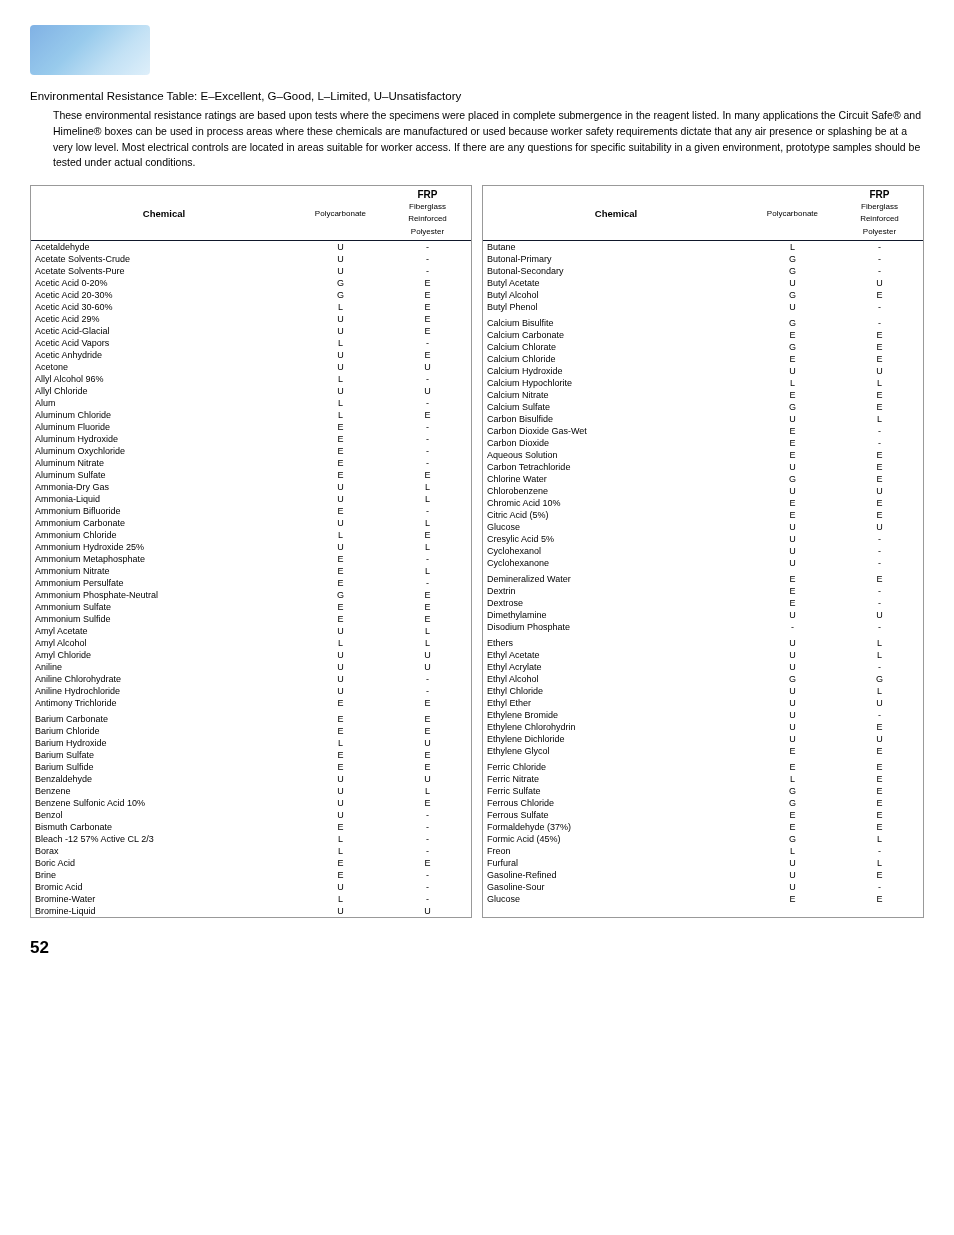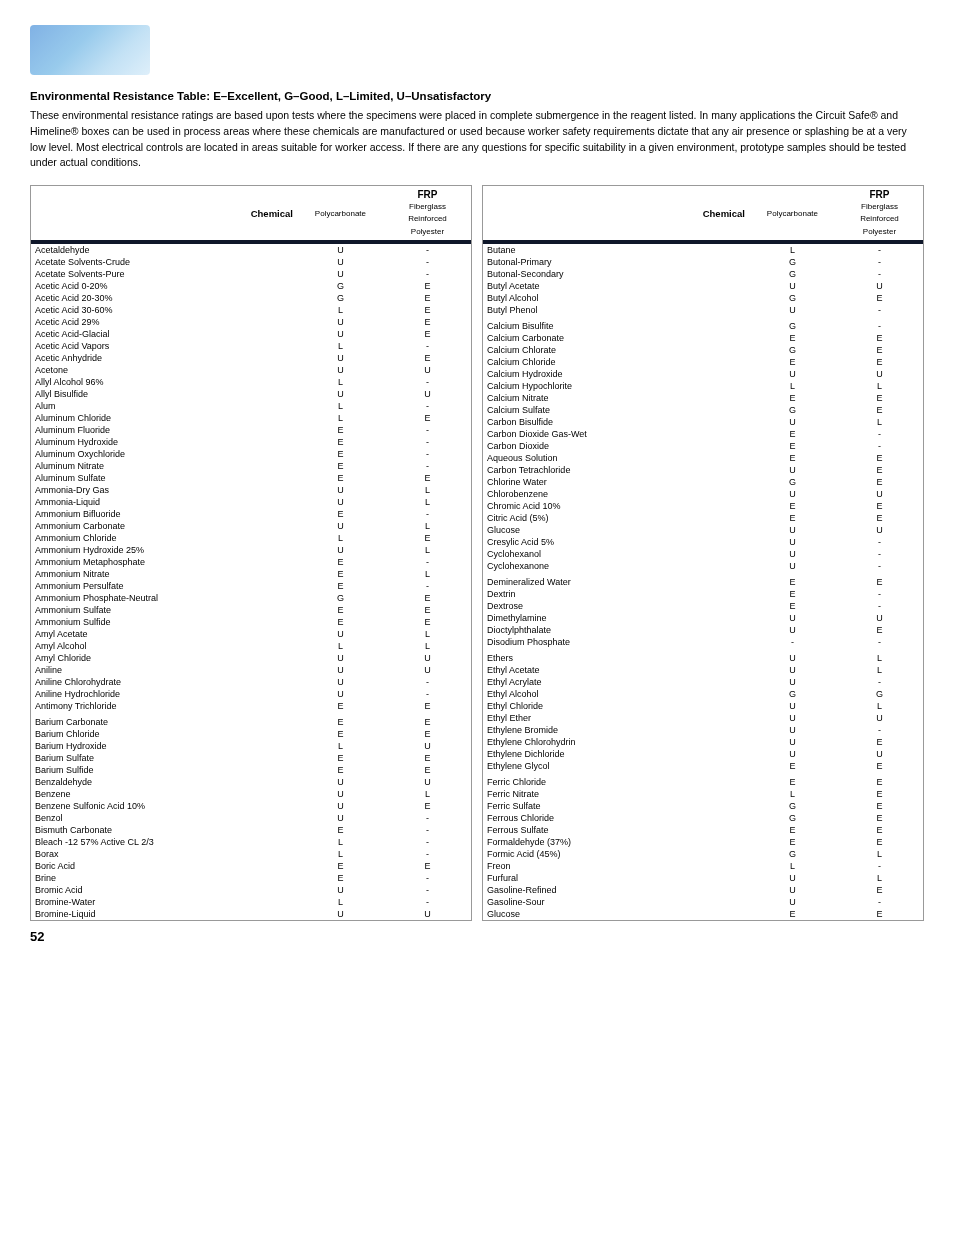--- a/index.html
+++ b/index.html
@@ -22,52 +22,53 @@
       align-items: center;
     }
     .logo-placeholder {
       width: 120px;
       height: 50px;
       background: linear-gradient(135deg, #4a90d9 0%, #6cb4e4 40%, #a8d4f0 70%, #d0e8f8 100%);
       border-radius: 4px;
       opacity: 0.7;
     }
     .intro-title {
-      font-weight: bold;
+      font-weight: normal;
       font-size: 11.5px;
       margin-bottom: 6px;
     }
     .intro-text {
       font-size: 10.5px;
       line-height: 1.5;
       color: #000;
+      margin-left: 23px;
     }
     .tables-wrapper {
       display: flex;
       gap: 10px;
       margin-top: 14px;
     }
     .chem-table {
       border: 1px solid #999;
       flex: 1;
       font-size: 9.5px;
     }
     .chem-table table {
       width: 100%;
       border-collapse: collapse;
     }
     .chem-table thead tr th {
-      border-bottom: 4px solid #0f172a;
+      border-bottom: 1px solid #0f172a;
       padding: 3px 4px;
       vertical-align: middle;
       font-weight: bold;
       font-size: 9.5px;
     }
     .chem-table thead tr th:first-child {
-      text-align: right;
+      text-align: center;
       width: 55%;
     }
     .chem-table tbody tr td {
       padding: 1px 4px;
       vertical-align: top;
     }
     .chem-table tbody tr td:first-child {
       font-size: 9px;
     }
     .chem-table tbody tr td.val {
@@ -83,22 +84,22 @@
     .col-header-main {
       font-size: 10px;
       font-weight: bold;
     }
     .col-header-sub {
       font-size: 8px;
       font-weight: normal;
       line-height: 1.3;
     }
     .page-num {
-      margin-top: 8px;
-      font-size: 13px;
+      margin-top: 20px;
+      font-size: 17px;
       font-weight: bold;
     }
   </style>
 </head>
 <body>
 
 <div class="page-header">
   <div class="logo-area">
     <div class="logo-placeholder"></div>
   </div>
@@ -179,21 +180,21 @@
     <td>Acetone</td>
     <td class="val">U</td>
     <td class="val">U</td>
   </tr>
           <tr>
     <td>Allyl Alcohol 96%</td>
     <td class="val">L</td>
     <td class="val">-</td>
   </tr>
           <tr>
-    <td>Allyl Bisulfide</td>
+    <td>Allyl Chloride</td>
     <td class="val">U</td>
     <td class="val">U</td>
   </tr>
           <tr>
     <td>Alum</td>
     <td class="val">L</td>
     <td class="val">-</td>
   </tr>
           <tr>
     <td>Aluminum Chloride</td>
@@ -575,25 +576,20 @@
     <td>Dextrose</td>
     <td class="val">E</td>
     <td class="val">-</td>
   </tr>
           <tr>
     <td>Dimethylamine</td>
     <td class="val">U</td>
     <td class="val">U</td>
   </tr>
           <tr>
-    <td>Dioctylphthalate</td>
-    <td class="val">U</td>
-    <td class="val">E</td>
-  </tr>
-          <tr>
     <td>Disodium Phosphate</td>
     <td class="val">-</td>
     <td class="val">-</td>
   </tr>
           <tr class="group-spacer">
     <td>Ethers</td>
     <td class="val">U</td>
     <td class="val">L</td>
   </tr>
           <tr>

